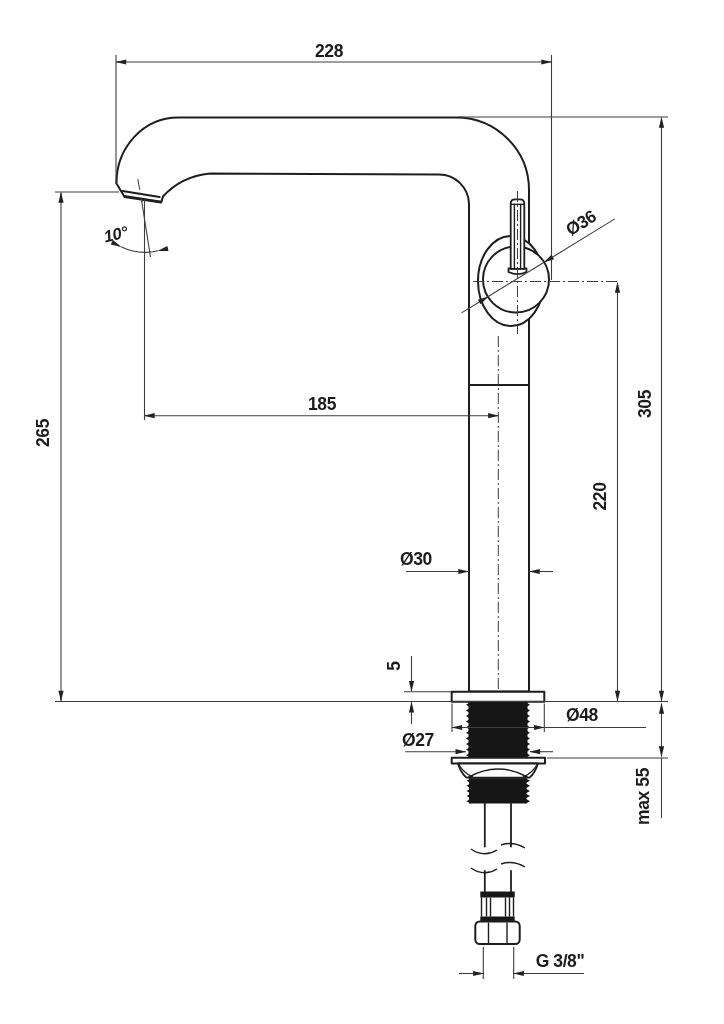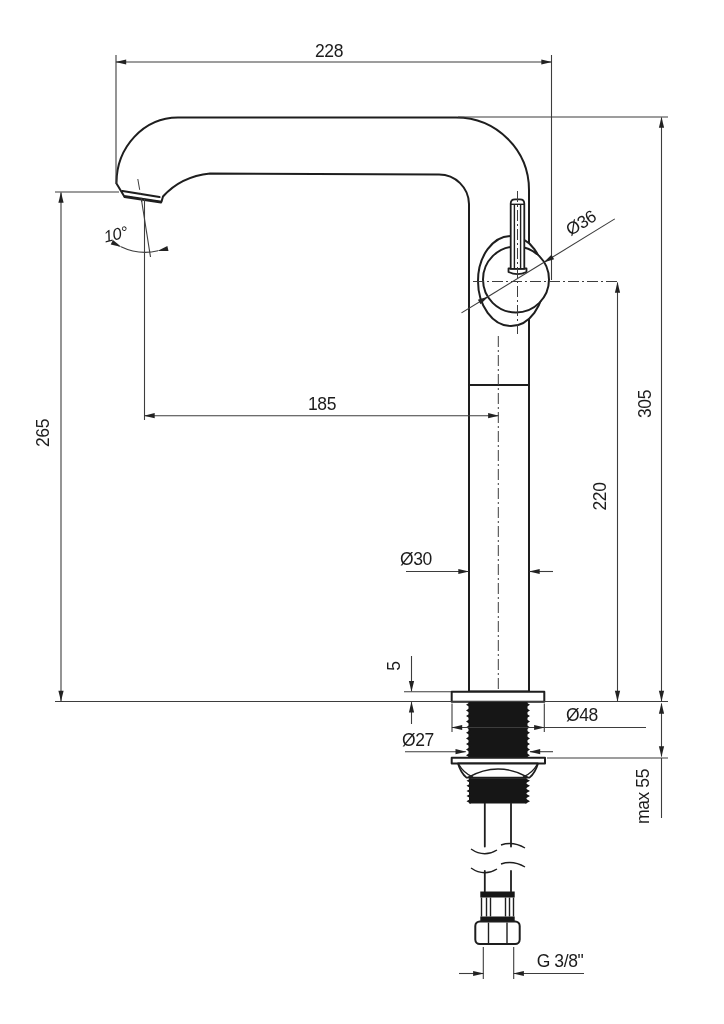--- a/index.html
+++ b/index.html
@@ -1,17 +1,17 @@
 <!DOCTYPE html>
 <html><head>
 <meta charset="utf-8">
 <style>
   html,body{margin:0;padding:0;background:#ffffff;}
   .sheet{position:relative;width:724px;height:992px;background:#ffffff;overflow:hidden;
-         font-family:"Liberation Sans", sans-serif;}
+         font-family:"Liberation Sans", sans-serif;font-weight:bold;}
   svg text{font-family:"Liberation Sans", sans-serif;font-size:17.5px;letter-spacing:-0.4px;fill:#1c1c1c;}
   svg text.deg{font-style:italic;font-size:16.5px;}
   .outline{stroke:#1e1e1e;stroke-width:2;fill:none;stroke-linejoin:round;stroke-linecap:round;}
   .outlinef{stroke:#1e1e1e;stroke-width:2;fill:#ffffff;stroke-linejoin:round;}
   .thin{stroke:#3d3d3d;stroke-width:1.1;fill:none;}
   .dim{stroke:#3d3d3d;stroke-width:1.1;fill:none;}
   .cline{stroke:#3d3d3d;stroke-width:1;fill:none;stroke-dasharray:11 3 2 3;}
   .bold{stroke:#1e1e1e;stroke-width:2.2;fill:none;stroke-linecap:round;}
   .det{stroke:#1e1e1e;stroke-width:1.4;fill:none;}
   .blk{fill:#161616;stroke:none;}

